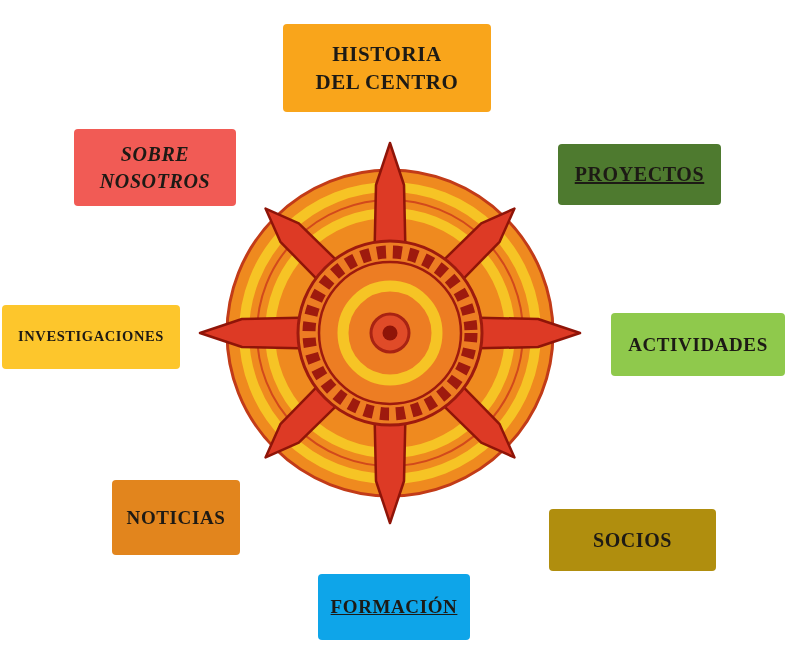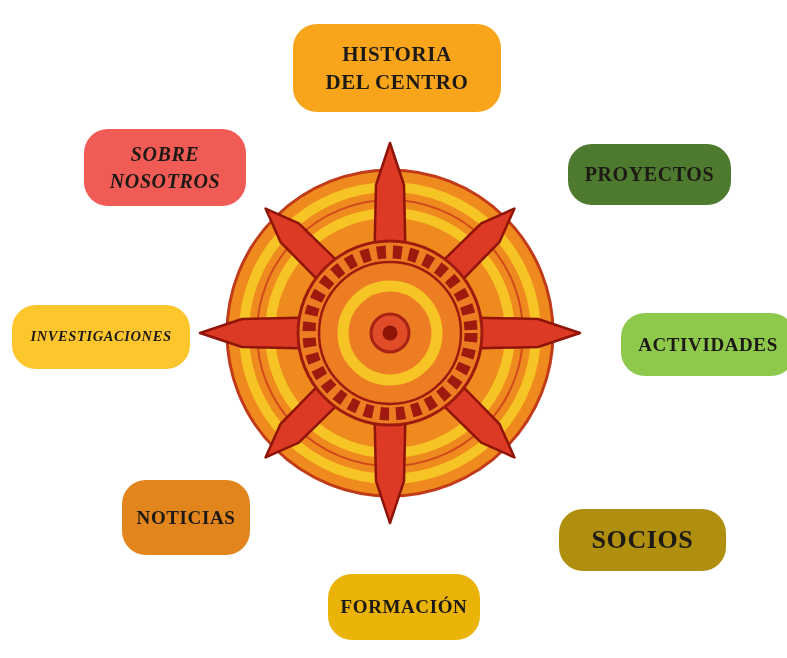--- a/index.html
+++ b/index.html
@@ -6,42 +6,41 @@
   .canvas {
     position: relative;
     width: 787px;
     height: 658px;
     background: #ffffff;
     overflow: hidden;
     font-family: "Liberation Serif", serif;
   }
   .node {
     position: absolute;
-    border-radius: 24px;
+    border-radius: 4px;
     display: flex;
     align-items: center;
     justify-content: center;
     text-align: center;
     font-weight: bold;
     color: #1d1a15;
     letter-spacing: 0.6px;
     line-height: 1.35;
     padding: 4px 10px;
     box-sizing: border-box;
     white-space: pre-line;
     cursor: pointer;
-    margin-left: 10px;
   }
   .node-historia        { left: 283px; top: 24px;  width: 208px; height: 88px; font-size: 21px; }
   .node-sobre           { left: 74px;  top: 129px; width: 162px; height: 77px; font-size: 20px; font-style: italic; }
   .node-proyectos       { left: 558px; top: 144px; width: 163px; height: 61px; font-size: 20px; }
   .node-investigaciones { left: 2px;   top: 305px; width: 178px; height: 64px; font-size: 14.5px; }
   .node-actividades     { left: 611px; top: 313px; width: 174px; height: 63px; font-size: 19px; }
   .node-noticias        { left: 112px; top: 480px; width: 128px; height: 75px; font-size: 19px; }
-  .node-socios          { left: 549px; top: 509px; width: 167px; height: 62px; font-size: 26px; }
+  .node-socios          { left: 549px; top: 509px; width: 167px; height: 62px; font-size: 20px; }
   .node-formacion       { left: 318px; top: 574px; width: 152px; height: 66px; font-size: 19px; }
   .sun-wrap {
     position: absolute;
     left: 185px;
     top: 128px;
     width: 410px;
     height: 410px;
   }
 </style>
 </head>
@@ -94,25 +93,25 @@
       <circle cx="205" cy="205" r="7.5" fill="#8F1408"></circle>
     </svg>
   </div>
 
   <div class="node node-historia" style="background: rgb(249, 165, 27);">HISTORIA
 DEL CENTRO</div>
 
   <div class="node node-sobre" style="background: rgb(241, 91, 85);">SOBRE
 NOSOTROS</div>
 
-  <div class="node node-proyectos" style="background: rgb(78, 122, 47);">PROYECTOS</div>
+  <div class="node node-proyectos" style="background: rgb(78, 122, 47); text-decoration: underline;">PROYECTOS</div>
 
-  <div class="node node-investigaciones" style="background: rgb(253, 198, 44); font-style: italic;">INVESTIGACIONES</div>
+  <div class="node node-investigaciones" style="background: rgb(253, 198, 44);">INVESTIGACIONES</div>
 
   <div class="node node-actividades" style="background: rgb(143, 201, 76);">ACTIVIDADES</div>
 
   <div class="node node-noticias" style="background: rgb(226, 133, 29);">NOTICIAS</div>
 
   <div class="node node-socios" style="background: rgb(176, 142, 14);">SOCIOS</div>
 
-  <div class="node node-formacion" style="background: #eab308;">FORMACIÓN</div>
+  <div class="node node-formacion" style="background: #0ea5e9; text-decoration: underline;">FORMACIÓN</div>
 
 </div>
 
 </body></html>

